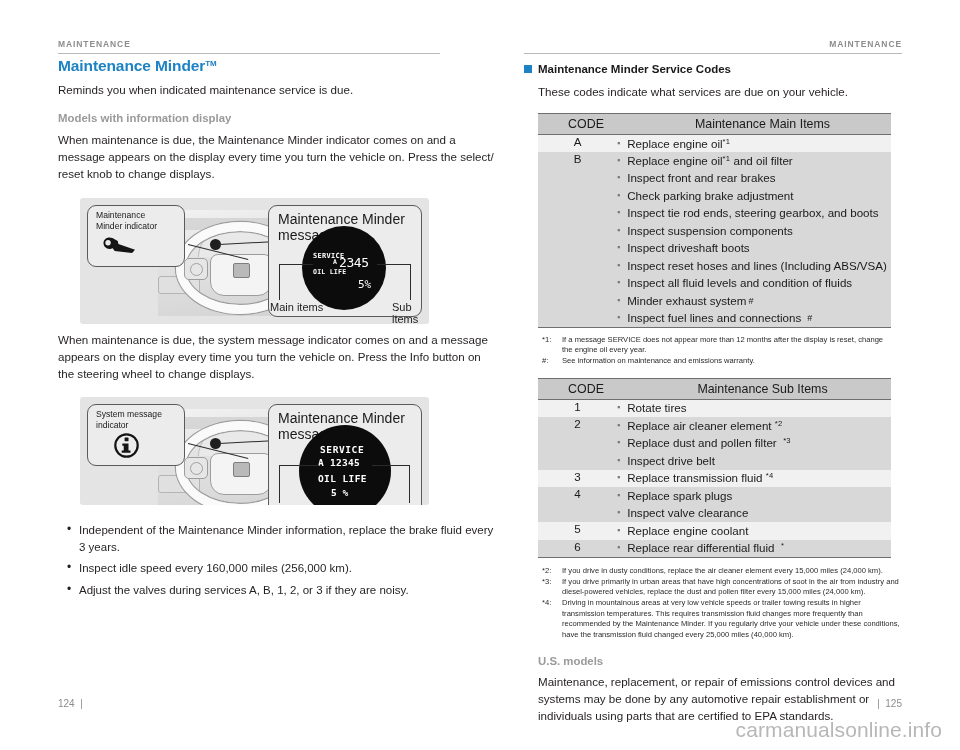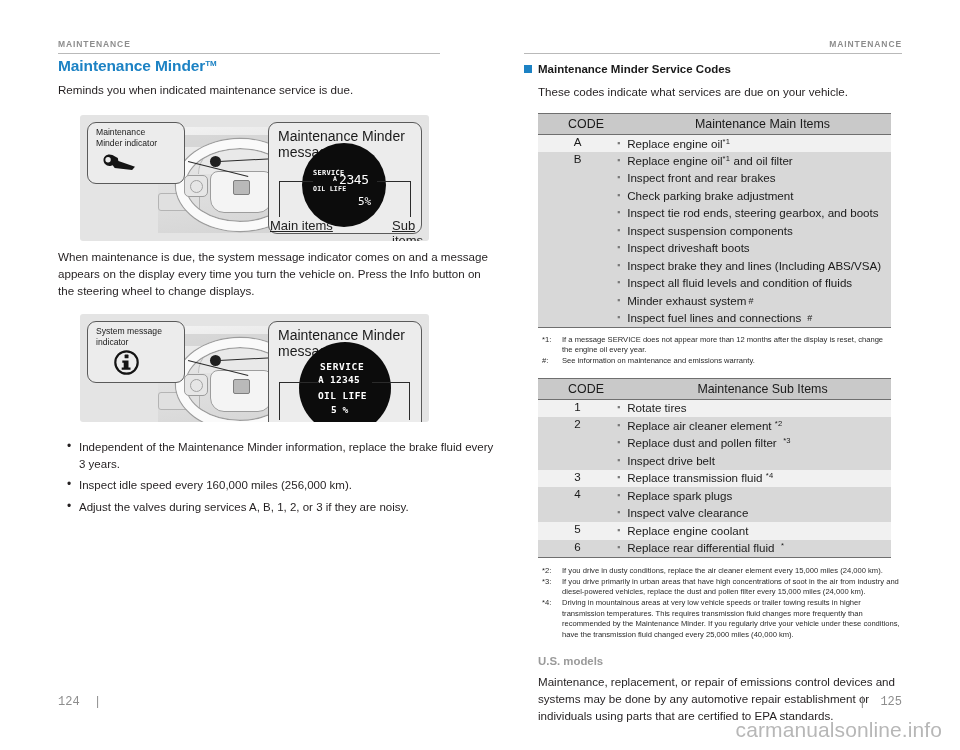--- a/index.html
+++ b/index.html
@@ -227,23 +227,22 @@
     background: #2b2b2b;
     width: 1.3px;
   }
   .tickh {
     position: absolute;
     background: #2b2b2b;
     height: 1.3px;
   }
   .fig-cap {
     position: absolute;
-    font-size: 13px;
+    font-size: 11px;
     color: #222;
-    text-decoration: underline;
   }
   .fig-title {
     position: absolute;
     font-size: 14px;
     color: #1a1a1a;
   }
 
   
   ul.dots {
     margin: 0;
@@ -342,23 +341,22 @@
     margin: 0;
     font-size: 11.6px;
     font-weight: normal;
     line-height: 1.45;
   }
 
   
   .folio {
     position: absolute;
     bottom: 41px;
-    font-size: 12px;
+    font-size: 10px;
     color: #8d8d8d;
-    font-family: Liberation Mono, monospace;
   }
   .folio-left  { left: 58px; }
   .folio-right { right: 58px; }
   .watermark {
     position: absolute;
     bottom: 8px;
     right: 18px;
     font-size: 21px;
     color: #b7b7b7;
     letter-spacing: .1px;
@@ -373,21 +371,23 @@
   <div class="runhead runhead-right">MAINTENANCE</div>
   <div class="rule rule-left"></div>
   <div class="rule rule-right"></div>
 
   <div class="col col-left" style="top:57px;">
 
     <h1 class="blue-title"><span>Maintenance Minder</span><sup>TM</sup></h1>
 
     <p class="lede" style="margin-top:7px;">Reminds you when indicated maintenance service is due.</p>
 
-
+    <p class="sub-gray" style="margin-top:13px;">Models with information display</p>
+
+    <p class="body" style="margin-top:7px;">When maintenance is due, the Maintenance Minder indicator comes on and a message appears on the display every time you turn the vehicle on. Press the select/ reset knob to change displays.</p>
 
     <div class="figure fig-left-offset" style="margin-top:16px;">
 
       <div class="wheel-wrap">
         <div class="dash"></div>
         <div class="dash-strip"></div>
         <div class="cluster"></div>
         <div class="column-stalk"></div>
         <div class="wheel-outer"></div>
         <div class="hub">
@@ -539,21 +539,21 @@
             <div class="item-line">
               <span class="ibullet">▪</span>
               <span>Inspect suspension components</span>
             </div>
             <div class="item-line">
               <span class="ibullet">▪</span>
               <span>Inspect driveshaft boots</span>
             </div>
             <div class="item-line">
               <span class="ibullet">▪</span>
-              <span>Inspect brake they and lines (Including ABS/VSA)</span>
+              <span>Inspect reset hoses and lines (Including ABS/VSA)</span>
             </div>
             <div class="item-line">
               <span class="ibullet">▪</span>
               <span>Inspect all fluid levels and condition of fluids</span>
             </div>
             <div class="item-line">
               <span class="ibullet">▪</span>
               <span><span>Minder exhaust system</span><span class="hash-ref">#</span></span>
             </div>
             <div class="item-line">

